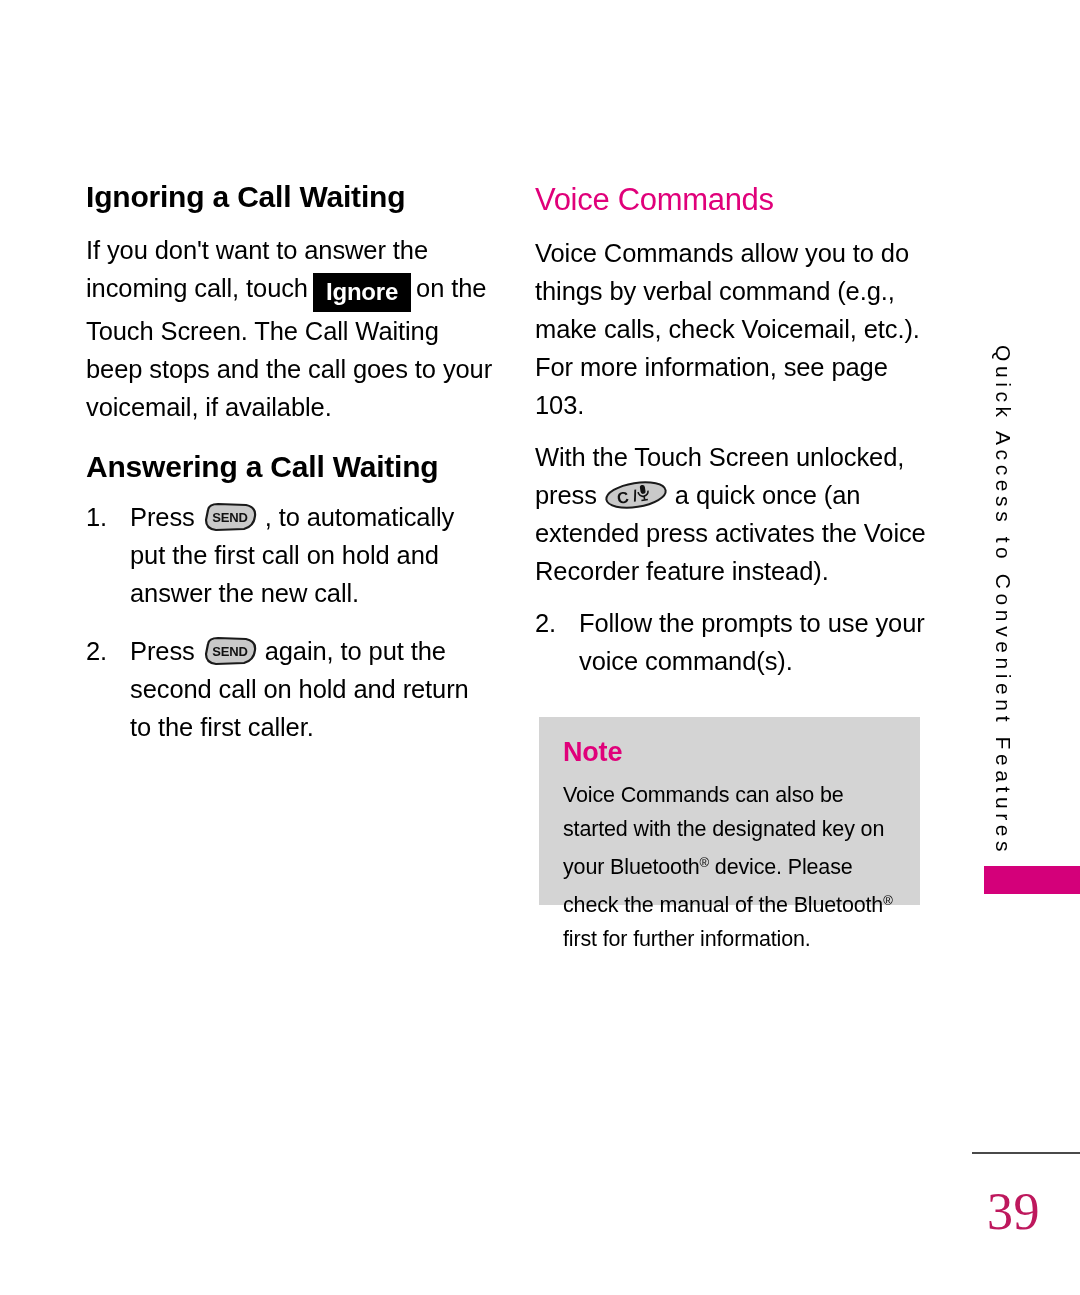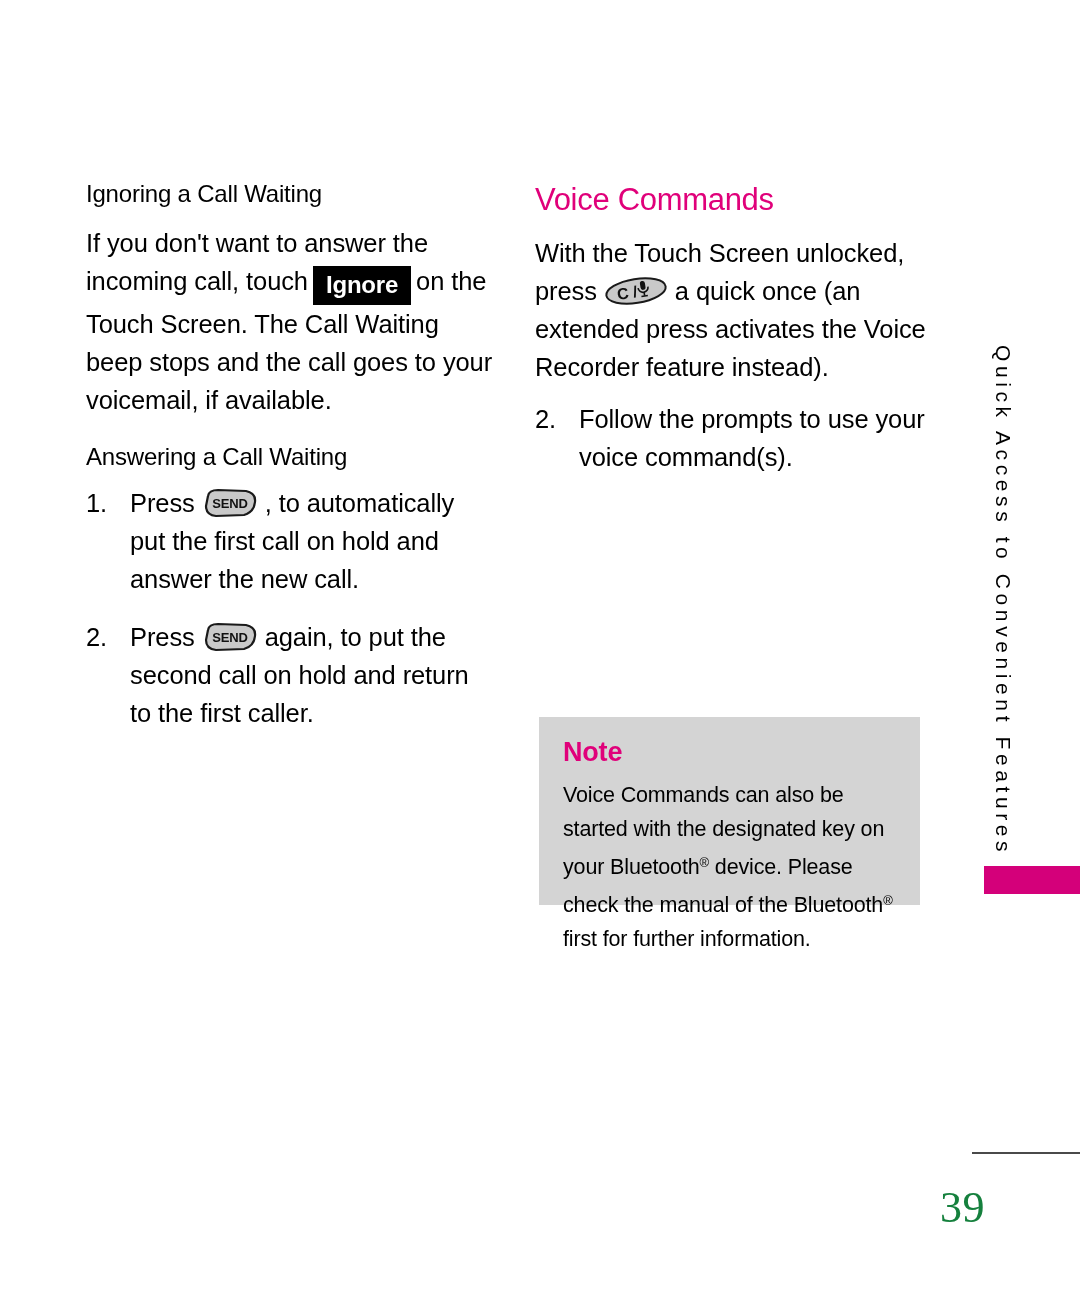--- a/index.html
+++ b/index.html
@@ -31,22 +31,22 @@
   }
   .col-right {
     position: absolute;
     left: 535px;
     top: 182px;
     width: 400px;
   }
 
   
   h2.sec-head {
-    font-size: 24px;
-    font-weight: normal;
+    font-size: 30px;
+    font-weight: bold;
     line-height: 1.15;
     margin: 0 0 16px 0;
     letter-spacing: -0.2px;
   }
   h2.sec-head.pink {
     color: #E0007A;
     font-weight: normal;
     font-size: 31px;
     letter-spacing: -0.3px;
   }
@@ -179,24 +179,24 @@
     top: 1152px;
     width: 108px;
     height: 2px;
     background: #4a4a4a;
   }
   .page-num {
     position: absolute;
     left: 940px;
     top: 1182px;
     width: 100px;
-    text-align: left;
+    text-align: right;
     font-family: "Liberation Serif", serif;
-    font-size: 44px;
-    color: #15803d;
+    font-size: 52px;
+    color: #be185d;
     letter-spacing: 0.5px;
   }
 </style>
 </head>
 <body>
 
 <div class="page">
 
   <div class="col-left">
 
@@ -215,20 +215,21 @@
         <path d="M6 8 Q7 2 16 2 L44 3 Q54 5 53 14 Q52 24 42 27 L14 28 Q4 27 4 18 Z" fill="#c9c9c9" stroke="#1a1a1a" stroke-width="2.2"></path>
         <text x="28" y="20" font-family="'Liberation Sans', sans-serif" font-size="13" font-weight="bold" text-anchor="middle" fill="#111111">SEND</text>
       </svg></span><span>again, to put the second call on hold and return to the first caller.</span></p>
 
   </div>
 
   <div class="col-right">
 
     <h2 class="sec-head pink">Voice Commands</h2>
 
+    <p class="body">Voice Commands allow you to do things by verbal command (e.g., make calls, check Voicemail, etc.). For more information, see page 103.</p>
 
     <p class="body"><span>With the Touch Screen unlocked, press</span><span class="key-clear"><svg width="66" height="34" viewBox="0 0 66 34" xmlns="http://www.w3.org/2000/svg">
         <g transform="rotate(-9 33 17)">
           <ellipse cx="33" cy="17" rx="30" ry="12" fill="#c9c9c9" stroke="#1a1a1a" stroke-width="2"></ellipse>
           <text x="24" y="23" font-family="'Liberation Sans', sans-serif" font-size="16" font-weight="bold" text-anchor="middle" fill="#111111">C /</text>
           <g fill="#111111">
             <rect x="38" y="8" width="5" height="9" rx="2.5"></rect>
             <path d="M35.5 14.5 a5 5 0 0 0 10 0" fill="none" stroke="#111111" stroke-width="1.6"></path>
             <rect x="40" y="19" width="1.6" height="4"></rect>
             <rect x="37.5" y="22.5" width="6.5" height="1.6"></rect>

